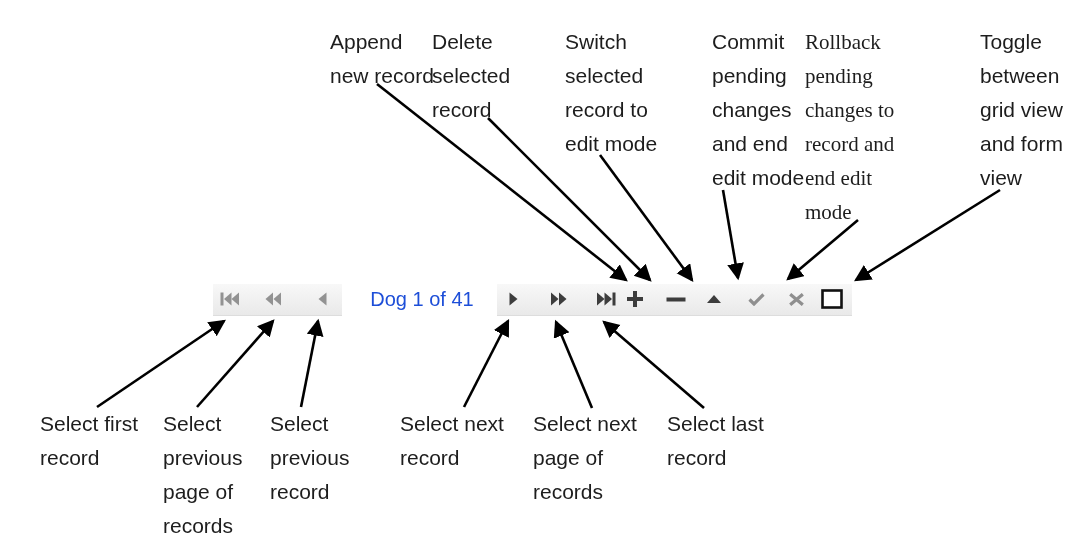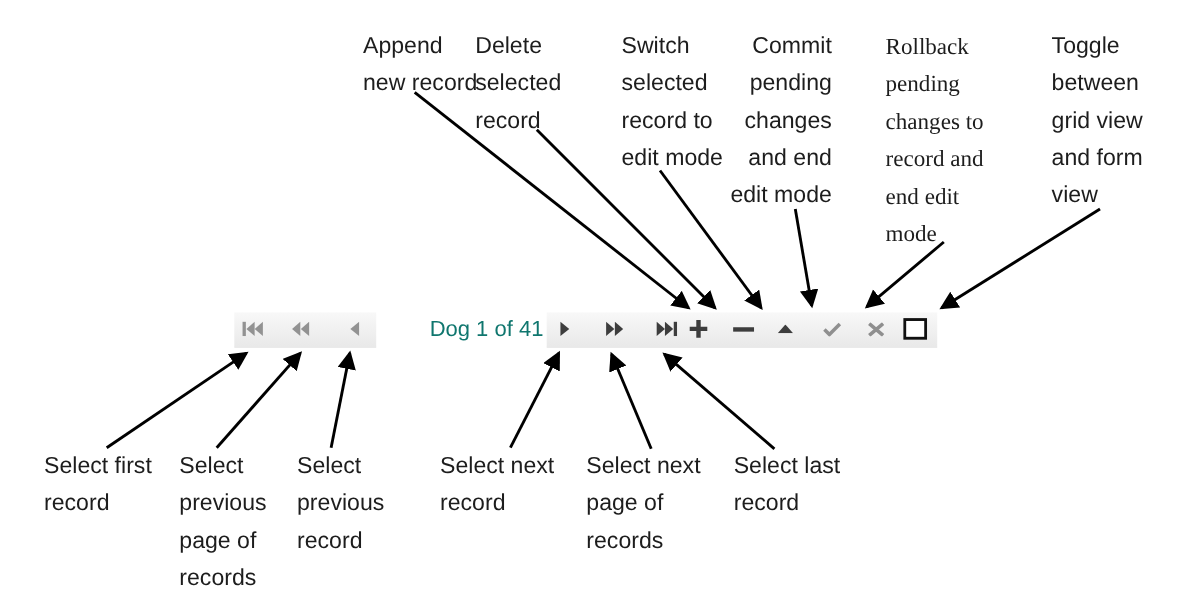--- a/index.html
+++ b/index.html
@@ -46,51 +46,51 @@
     cursor:default;
   }
   .nav-btn svg{display:block;}
   .c-disabled{color:var(--icon-disabled);}
   .c-enabled{color:var(--icon-enabled);}
   .c-muted{color:var(--icon-muted);}
   .c-toggle{color:var(--icon-toggle);}
 
   .record-indicator{
     position:absolute;left:350px;top:284px;width:144px;height:31px;
-    line-height:31px;text-align:right;
-    font-size:20px;color:#0f766e;
+    line-height:31px;text-align:center;
+    font-size:20px;color:#1d4ed8;
     white-space:nowrap;
   }
 </style>
 </head>
 <body>
 
 <div class="stage">
 
   <div class="label" style="left:330px;top:25px;">Append
 new record</div>
   <div class="label" style="left:432px;top:25px;">Delete
 selected
 record</div>
   <div class="label" style="left:565px;top:25px;">Switch
 selected
 record to
 edit mode</div>
-  <div class="label" style="left:664px;top:25px;text-align:right;">Commit
+  <div class="label" style="left:712px;top:25px;">Commit
 pending
 changes
 and end
 edit mode</div>
   <div class="label" style="left:805px;top:25px;font-family:Liberation Serif, serif;">Rollback
 pending
 changes to
 record and
 end edit
 mode</div>
-  <div class="label" style="left:956px;top:25px;">Toggle
+  <div class="label" style="left:980px;top:25px;">Toggle
 between
 grid view
 and form
 view</div>
 
   <div class="label" style="left:40px;top:407px;">Select first
 record</div>
   <div class="label" style="left:163px;top:407px;">Select
 previous
 page of

